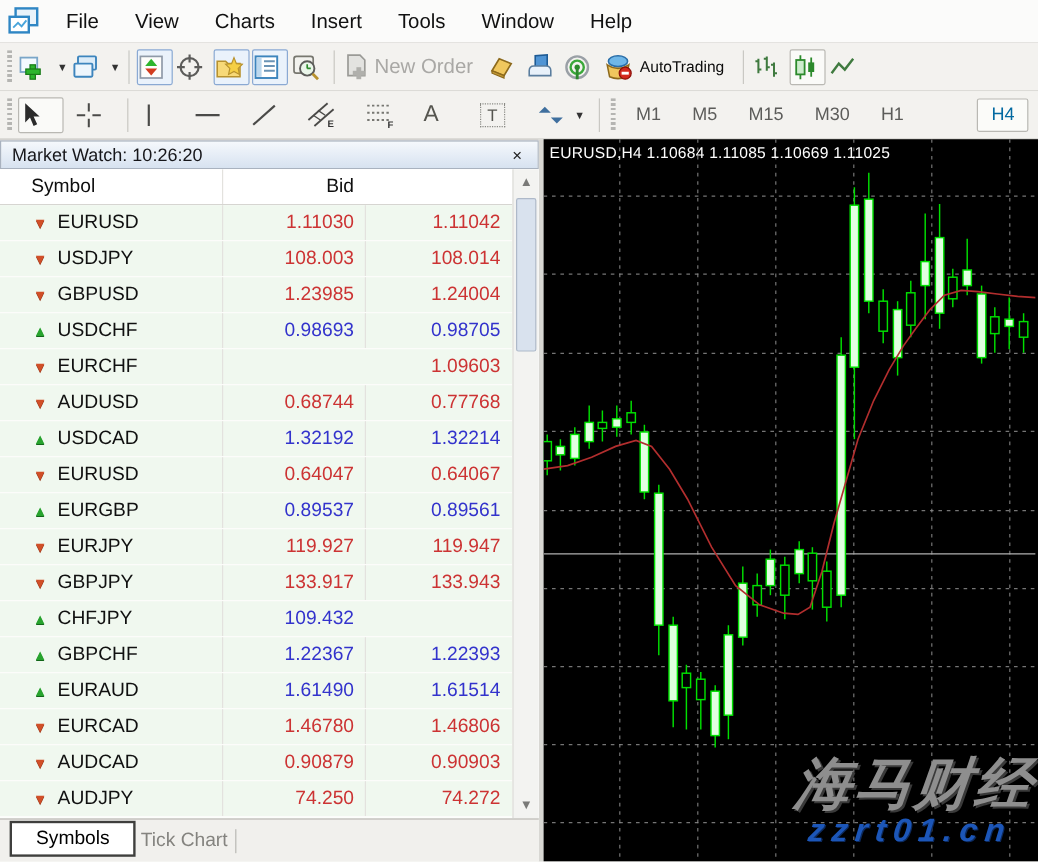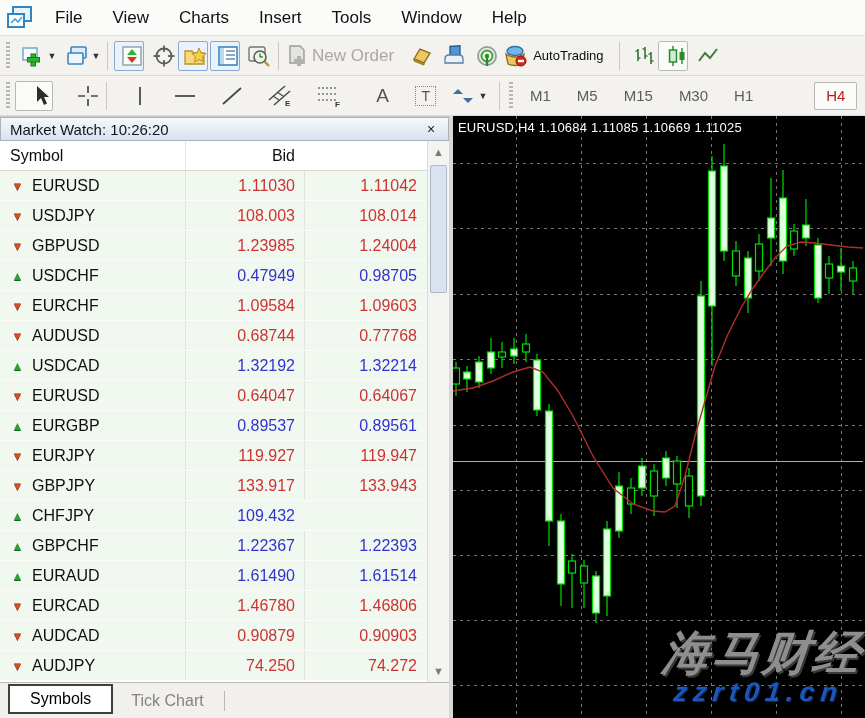--- a/index.html
+++ b/index.html
@@ -7,65 +7,65 @@
 body { font-family:"Liberation Sans", sans-serif; background:#f3f2ef; position:relative; color:#111; }
 
 
 .menubar { height:36px; background:#fbfbfa; border-bottom:1px solid #e4e3e0; display:flex; align-items:center; padding-left:4px;text-align:right; }
 .appicon { width:28px; height:26px; margin:0 6px 0 2px; flex:none; }
 .menu-item { padding:0 15px; font-size:17px; height:100%; display:flex; align-items:center; cursor:default; }
 
 
 .toolbar { height:40px; background:#f3f2ef; border-bottom:1px solid #dcdbd7; display:flex; align-items:center; padding:0 2px; white-space:nowrap; }
 .gripper { width:4px; height:28px; margin:0 4px; background:repeating-linear-gradient(to bottom,#b5b5b2 0 2px,transparent 2px 4px); flex:none; }
-.tbtn { min-width:30px; height:30px; display:inline-flex; align-items:center; justify-content:flex-end; border:1px solid transparent; border-radius:2px; margin:0 1px; flex:none; }
+.tbtn { min-width:30px; height:30px; display:inline-flex; align-items:center; justify-content:flex-start; border:1px solid transparent; border-radius:2px; margin:0 1px; flex:none; }
 .tbtn.pressed { background:#eaf2fb; border-color:#8aa9d3; }
 .tbtn.framed { background:#fafaf8; border-color:#b9b8b3; }
 .ddarrow { font-size:9px; color:#333; width:12px; height:30px; display:inline-flex; align-items:center; justify-content:center; flex:none; }
 .sep { width:1px; height:28px; background:#c9c8c3; margin:0 5px; flex:none; }
 .lbl-disabled { color:#a9a8a5; font-size:17px; margin:0 8px 0 4px; }
 .lbl-dark { color:#0c0c0c; font-size:13px; margin:0 8px 0 5px; }
 .tool-glyph { font-size:17px; color:#3c3c3c; }
 
 
 .tfbtn { padding:0 11px; height:28px; display:inline-flex; align-items:center; font-size:15px; color:#5c5c5a; border:1px solid transparent; border-radius:2px; margin:0 1px; }
-.tfbtn.active { background:#fbfbf9; border-color:#b9b8b3; color:#b91c1c;margin-left:48px; }
+.tfbtn.active { background:#fbfbf9; border-color:#b9b8b3; color:#0369a1;margin-left:48px; }
 
 
 .main { position:absolute; top:116px; left:0; right:0; bottom:0; display:flex; }
 .splitter { width:4px; background:#d8d7d3; flex:none; }
 
 
 .market-watch { width:449px; flex:none; background:#fff; display:flex; flex-direction:column; border-top:1px solid #c9c8c4; }
 .mw-title { height:24px; background:linear-gradient(#f5f8fc,#d7e2f0); border:1px solid #a9b2bf; display:flex; align-items:center; padding:0 9px; font-size:15px; color:#16161a; flex:none; }
 .mw-close { margin-left:auto; font-size:14px; color:#222; width:16px; text-align:center; cursor:default; }
 .mw-table { flex:1; position:relative; background:#fff; overflow:hidden; }
 .mw-cols { width:427px; }
 .mw-header { height:30px; display:flex; align-items:center; font-size:16px; color:#0e0e0e; background:#fff; border-bottom:1px solid #d6d5d1; }
-.c-sym { width:185px; padding-left:10px; display:flex; align-items:center; overflow:hidden; }
+.c-sym { width:185px; padding-left:26px; display:flex; align-items:center; overflow:hidden; }
 .c-bid { width:119px; text-align:right; padding-right:9px; border-left:1px solid #e3e2de; align-self:stretch; display:flex; align-items:center; justify-content:flex-end; }
 .c-ask { flex:1; text-align:right; padding-right:10px; border-left:1px solid #e3e2de; align-self:stretch; display:flex; align-items:center; justify-content:flex-end; }
 .mw-row { height:30px; display:flex; align-items:center; background:#f0f8ef; border-bottom:1px solid #fcfcfa; font-size:16px; }
 .arr { width:15px; margin-right:7px; font-size:12px; line-height:1; flex:none; text-align:center; }
 .arr.up { color:#28a32e; text-shadow:0 1px 0 #116618; }
 .arr.dn { color:#d14f28; text-shadow:0 1px 0 #8d2c10; }
 .symname { color:#101010; }
 .val-red { color:#cc3333; }
 .val-blue { color:#3333cc; }
 
 
 .mw-scroll { position:absolute; top:0; right:0; bottom:0; width:22px; background:#f3f3f1; border-left:1px solid #dddcd8; }
 .sc-btn { height:22px; display:flex; align-items:center; justify-content:center; font-size:11px; color:#7a7a78; }
 .sc-btn.bottom { position:absolute; bottom:0; left:0; right:0; }
 .sc-thumb { position:absolute; top:24px; left:2px; width:17px; height:128px; background:#d9e2ee; border:1px solid #aeb9c9; border-radius:2px; }
 
 
 .mw-tabs { height:36px; background:#f1f0ed; border-top:1px solid #b9b8b3; display:flex; align-items:center; padding-left:8px; flex:none; position:relative; }
 .tab-active { background:#fff; border:2px solid #3f3f3d; padding:4px 20px; font-size:16px; color:#000; margin-top:-4px; }
-.tab-plain { font-size:16px; color:#84837f; padding:4px 18px; }
+.tab-plain { font-size:16px; color:#84837f; padding:4px 4px; }
 .tab-sep { width:1px; height:20px; background:#b9b8b4; margin-left:2px; }
 
 
 .chart { flex:1; background:#000; position:relative; overflow:hidden; }
 .chart-header { position:absolute; top:4px; left:5px; color:#fdfdfd; font-size:13px; letter-spacing:0.2px; z-index:3; }
 #chart-svg { position:absolute; inset:0; }
 .watermark { position:absolute; right:4px; bottom:10px; text-align:center; z-index:2; transform:skewX(-6deg); }
 .wm1 { font-size:47px; font-weight:bold; font-style:italic; color:#8e8e8e; line-height:1.05; letter-spacing:3px; text-shadow:2px 2px 0 #3a3a3a; }
 .wm2 { font-size:27px; font-weight:bold; font-style:italic; color:#1c56b8; letter-spacing:6px; text-shadow:1px 1px 0 #0c2a5e; }
 
@@ -352,29 +352,28 @@
                 <span class="symname">GBPUSD</span>
               </div>
               <div class="c-bid val-red">1.23985</div>
               <div class="c-ask val-red">1.24004</div>
             </div>
             <div class="mw-row">
               <div class="c-sym">
                 <span class="arr up">▲</span>
                 <span class="symname">USDCHF</span>
               </div>
-              <div class="c-bid val-blue">0.47949</div>
+              <div class="c-bid val-blue">0.98693</div>
               <div class="c-ask val-blue">0.98705</div>
             </div>
             <div class="mw-row">
               <div class="c-sym">
                 <span class="arr dn">▼</span>
                 <span class="symname">EURCHF</span>
               </div>
-              <div class="c-bid val-red">1.09584</div>
               <div class="c-ask val-red">1.09603</div>
             </div>
             <div class="mw-row">
               <div class="c-sym">
                 <span class="arr dn">▼</span>
                 <span class="symname">AUDUSD</span>
               </div>
               <div class="c-bid val-red">0.68744</div>
               <div class="c-ask val-red">0.77768</div>
             </div>

